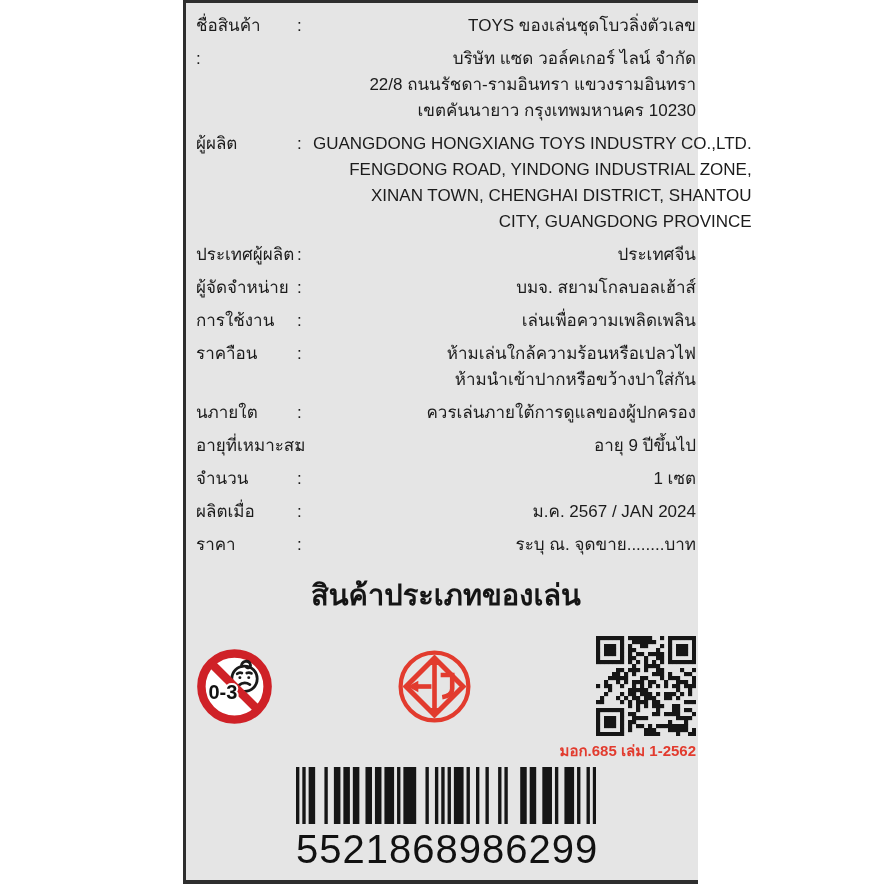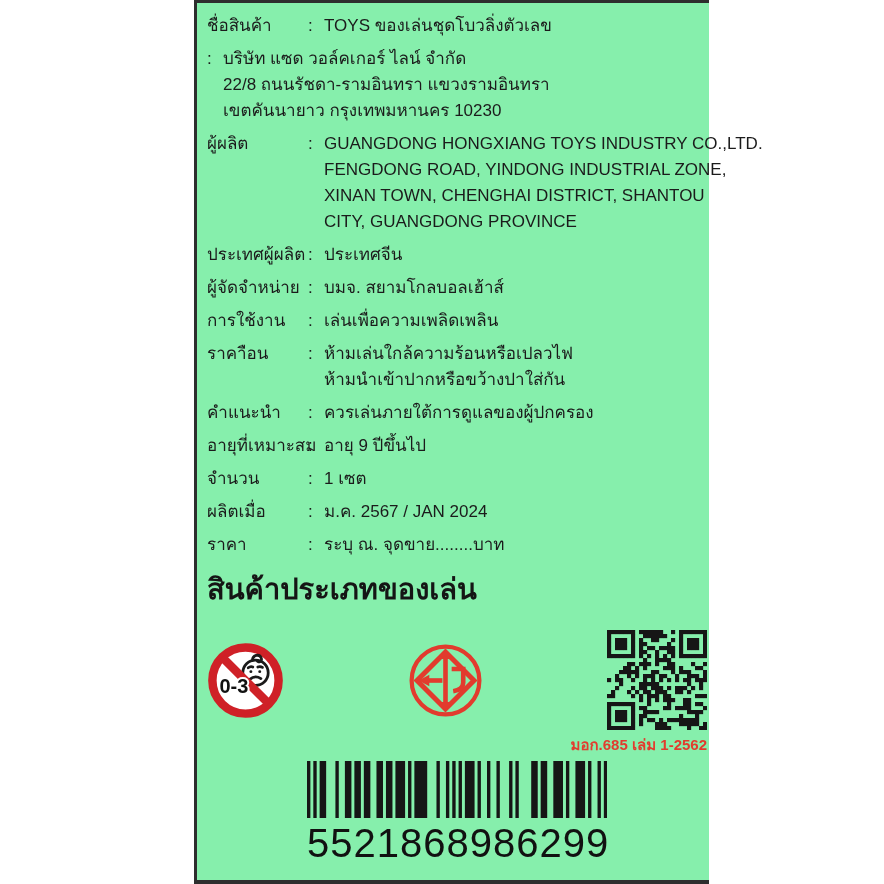--- a/index.html
+++ b/index.html
@@ -1,28 +1,28 @@
 <!DOCTYPE html>
 <html style="--warning_red: #cf2127; --tis_red: #e23b2e; --text_black: #1b1b1b;"><head>
 <meta charset="utf-8">
 <style>
   html,body{margin:0;padding:0;background:#ffffff;}
   .page{position:relative;width:884px;height:884px;background:#fff;overflow:hidden;
         font-family:"Liberation Sans","DejaVu Sans",sans-serif;color:var(--text_black,#1b1b1b);}
-  .label-box{position:absolute;left:194px;top:0;width:515px;height:884px;box-sizing:border-box;
+  .label-box{position:absolute;left:183px;top:0;width:515px;height:884px;box-sizing:border-box;
         border-left:3px solid #2e2e2e;border-top:3px solid #2e2e2e;border-bottom:4px solid #2e2e2e;
-        padding:10px 2px 0 10px;background:#86efac;}
+        padding:10px 2px 0 10px;background:#e5e5e5;}
   .info{width:100%;}
   .row{display:flex;margin-bottom:7px;font-size:17px;line-height:26px;}
   .lab{width:101px;flex:0 0 101px;white-space:nowrap;}
   .colon{width:16px;flex:0 0 16px;text-align:left;}
-  .val{flex:1;}
+  .val{flex:1;text-align:right;}
   .val div{white-space:nowrap;}
   .bold{font-weight:normal;}
-  .heading{font-weight:bold;font-size:29px;margin-top:8px;color:#151515;}
+  .heading{text-align:center;font-weight:bold;font-size:29px;margin-top:14px;color:#151515;}
   .marks{display:flex;justify-content:space-between;align-items:center;gap:21px;margin-top:18px;}
   .mark-icon{display:block;}
   .tis-caption{text-align:right;color:var(--tis_red,#e23b2e);font-weight:bold;font-size:15px;margin-top:3px;}
   .barcode-wrap{width:300px;margin:4px auto 0;text-align:center;}
   .barcode-digits{font-size:40px;letter-spacing:1px;line-height:42px;color:#111;
         font-family:"Liberation Sans","DejaVu Sans",sans-serif;}
 </style>
 </head>
 <body>
 
@@ -86,21 +86,21 @@
       <div class="row">
         <div class="lab">ราคาือน</div>
         <div class="colon">:</div>
         <div class="val">
           <div class="bold">ห้ามเล่นใกล้ความร้อนหรือเปลวไฟ</div>
           <div class="bold">ห้ามนำเข้าปากหรือขว้างปาใส่กัน</div>
         </div>
       </div>
 
       <div class="row">
-        <div class="lab">คำแนะนำ</div>
+        <div class="lab">นภายใต</div>
         <div class="colon">:</div>
         <div class="val">
           <div>ควรเล่นภายใต้การดูแลของผู้ปกครอง</div>
         </div>
       </div>
 
       <div class="row">
         <div class="lab">อายุที่เหมาะสม</div>
         <div class="colon">:</div>
         <div class="val">

